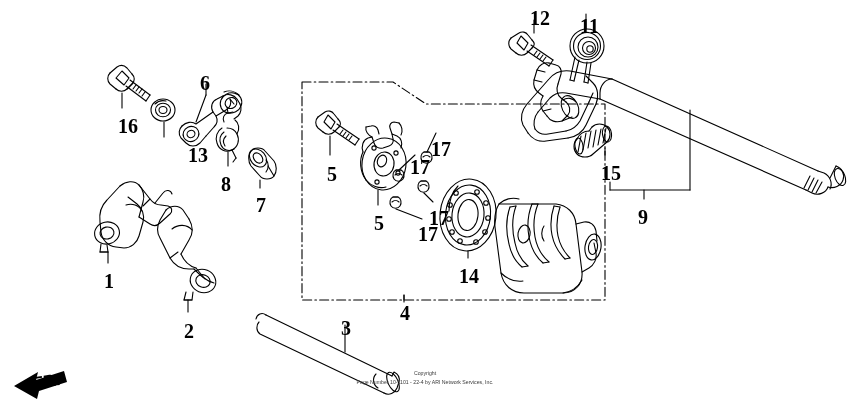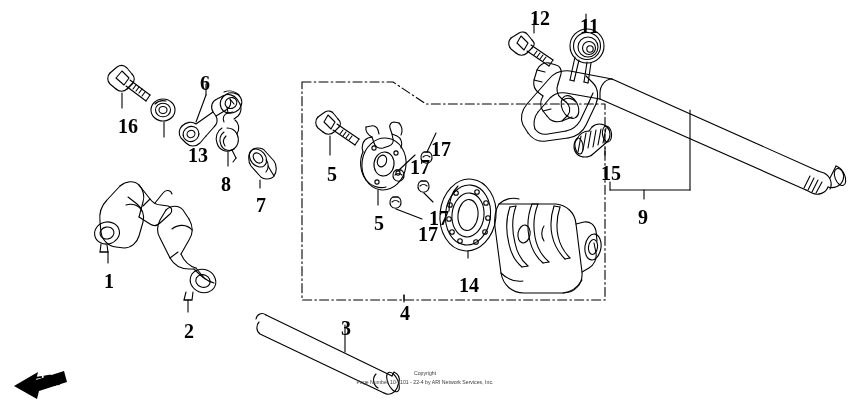--- a/index.html
+++ b/index.html
@@ -375,21 +375,21 @@
       <div class="callout n" style="left: 400px; top: 303px;">4</div>
       <div class="callout n" style="left: 374px; top: 213px;">5</div>
       <div class="callout n" style="left: 200px; top: 73px;">6</div>
       <div class="callout n" style="left: 256px; top: 195px;">7</div>
       <div class="callout n" style="left: 221px; top: 174px;">8</div>
       <div class="callout n" style="left: 638px; top: 207px;">9</div>
       <div class="callout n" style="left: 601px; top: 163px;">15</div>
       <div class="callout n" style="left: 580px; top: 16px;">11</div>
       <div class="callout n" style="left: 530px; top: 8px;">12</div>
       <div class="callout n" style="left: 160px; top: 145px; margin-left: 28px;">13</div>
-      <div class="callout n" style="left: 459px; top: 275px;">14</div>
+      <div class="callout n" style="left: 459px; top: 266px;">14</div>
       <div class="callout n" style="left: 118px; top: 116px;">16</div>
       <div class="callout n" style="left: 327px; top: 164px;">5</div>
       <div class="callout n" style="left: 431px; top: 139px;">17</div>
       <div class="callout n" style="left: 410px; top: 157px;">17</div>
       <div class="callout n" style="left: 429px; top: 208px;">17</div>
       <div class="callout n" style="left: 418px; top: 224px;">17</div>
     </div>
 
   <div class="fr-label" style="left:33px;top:372px;">FR.</div>
 

